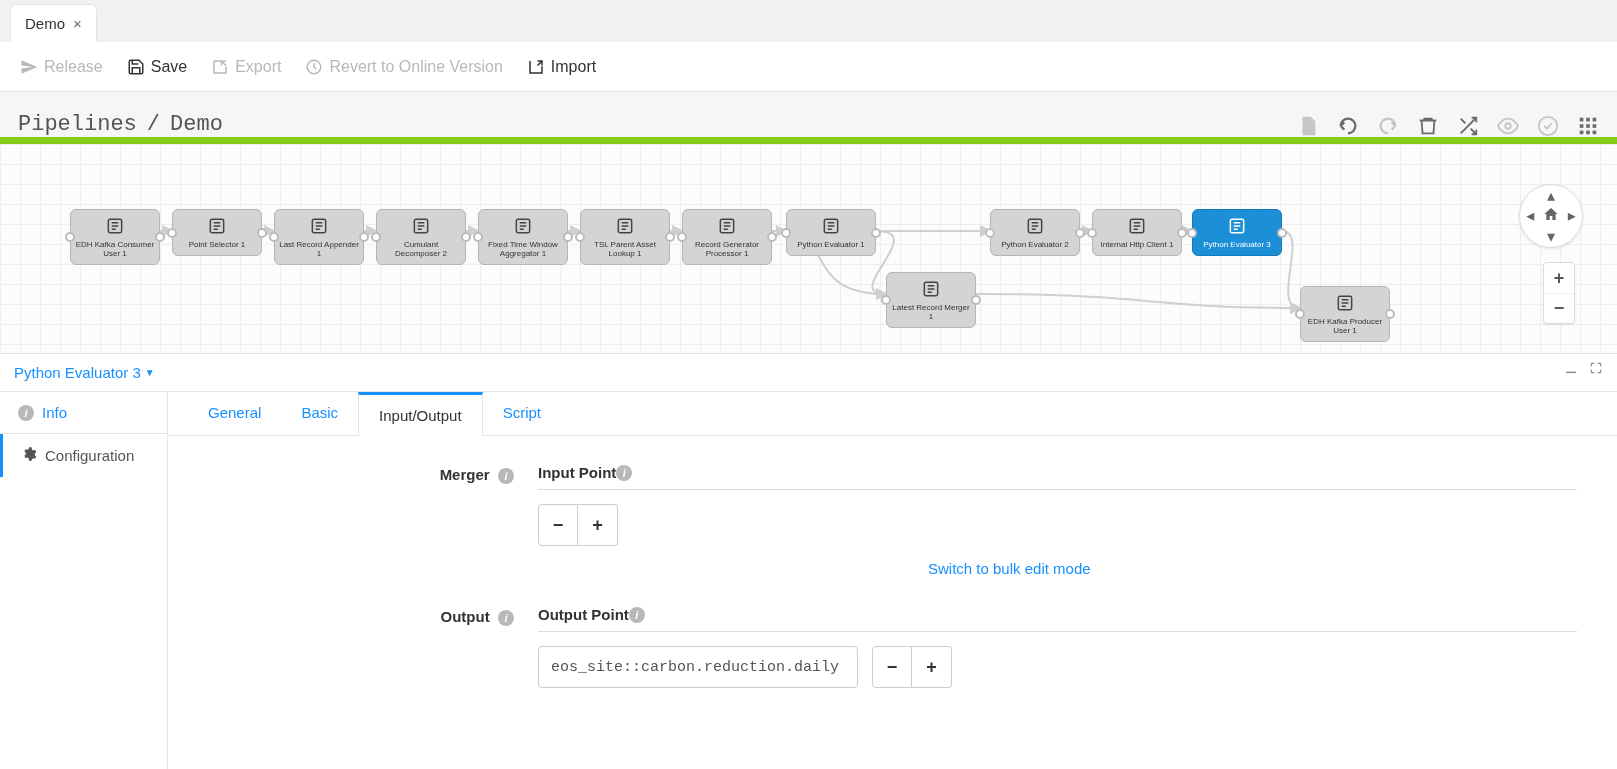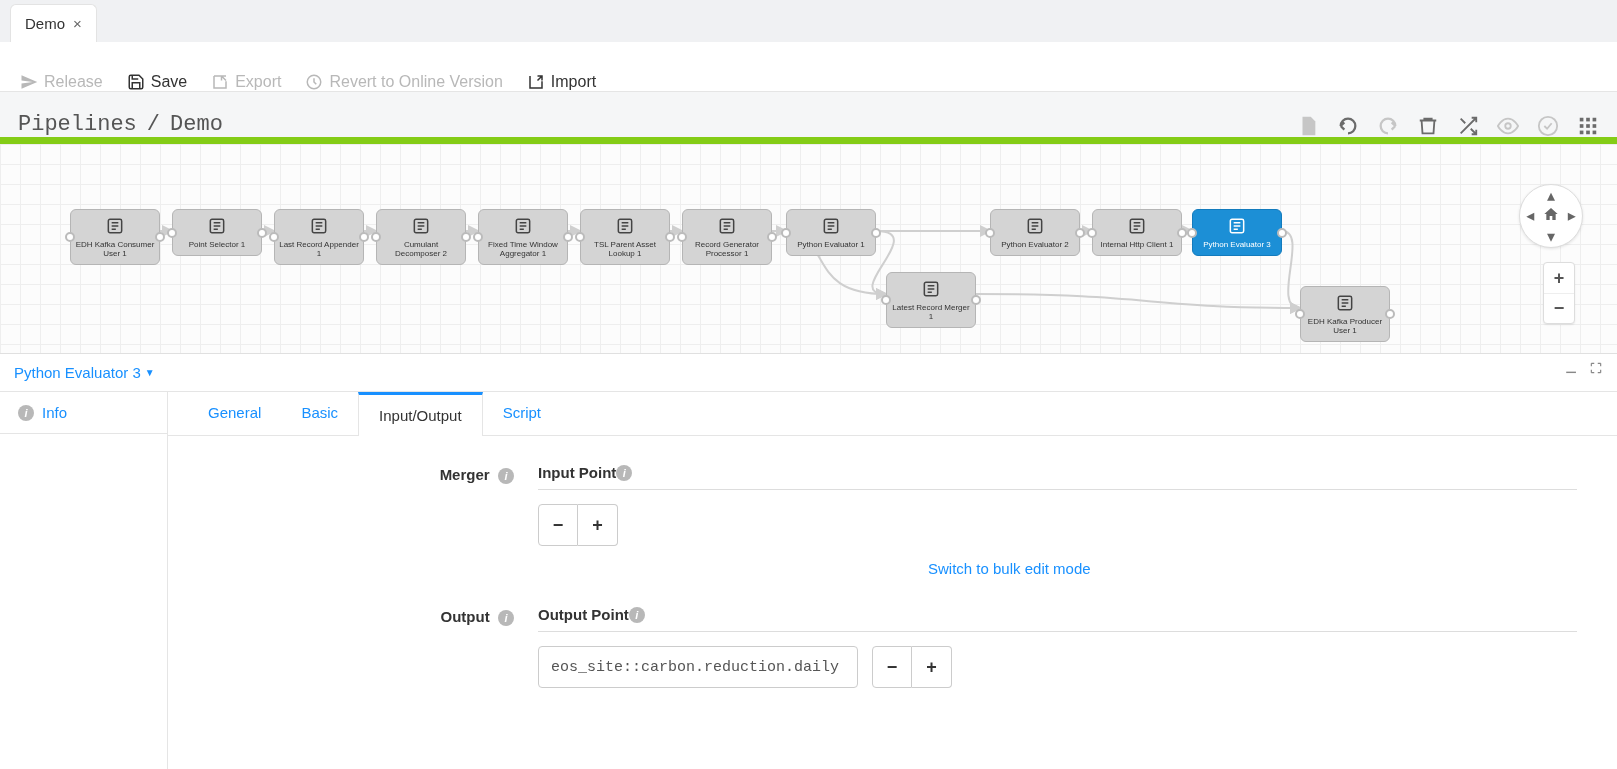--- a/index.html
+++ b/index.html
@@ -4,21 +4,21 @@
 <style>
   * { box-sizing: border-box; margin: 0; padding: 0; }
   body { font-family: "Segoe UI", Arial, sans-serif; background: #fff; color: #333; width: 1617px; height: 769px; overflow: hidden; }
   
   
   .tab-bar { background: #f0f1f3; display: flex; height: 42px; align-items: flex-end; padding: 0 10px; }
   .tab { background: #fff; border-radius: 6px 6px 0 0; padding: 10px 14px; font-size: 15px; color: #333; display: flex; align-items: center; gap: 8px; border: 1px solid #e3e3e3; border-bottom: none; }
   .tab .close { cursor: pointer; color: #666; }
   
   
-  .toolbar { background: #fff; border-bottom: 1px solid #e5e5e5; height: 50px; display: flex; align-items: flex-end; padding: 0 20px; gap: 24px; }
+  .toolbar { background: #fff; border-bottom: 1px solid #e5e5e5; height: 50px; display: flex; align-items: center; padding: 0 20px; gap: 24px; }
   .tbtn { display: flex; align-items: center; gap: 6px; color: #555; cursor: pointer; font-size: 16px; }
   .tbtn.disabled { color: #b8b8b8; cursor: default; }
   .tbtn.enabled { color: #333; }
   .icon { display: inline-flex; width: 18px; height: 18px; }
   
   
   .header { height: 52px; background: #f5f6f7; display: flex; align-items: flex-end; padding: 0 18px; border-bottom: 7px solid #84cc16; font-family: Liberation Mono, monospace; }
   .breadcrumb { font-size: 22px; color: #555; display: flex; gap: 10px; }
   .header .right { margin-left: auto; display: flex; gap: 18px; }
   .hicon { width: 22px; height: 22px; color: #6b6b6b; cursor: pointer; display:inline-flex; align-items:center; justify-content:center; }
@@ -396,20 +396,28 @@
     </span>
   </div>
 </div>
 
 <div class="detail-body">
   <div class="side-tabs">
     <div class="side-tab info">
       <span class="info-dot">i</span>
       <span>Info</span>
     </div>
+    <div class="side-tab config">
+      <span style="color:#555;">
+        <svg width="16" height="16" viewBox="0 0 24 24" fill="currentColor">
+            <path d="M12 8a4 4 0 100 8 4 4 0 000-8zm9 4a7 7 0 00-.1-1.2l2.1-1.6-2-3.4-2.5 1a7 7 0 00-2-1.2L16 2h-4l-.5 2.6a7 7 0 00-2 1.2l-2.5-1-2 3.4 2.1 1.6A7 7 0 007 12c0 .4 0 .8.1 1.2L5 14.8l2 3.4 2.5-1c.6.5 1.3.9 2 1.2L12 22h4l.5-2.6c.7-.3 1.4-.7 2-1.2l2.5 1 2-3.4-2.1-1.6c.1-.4.1-.8.1-1.2z"></path>
+          </svg>
+      </span>
+      <span>Configuration</span>
+    </div>
   </div>
 
   <div class="config-area">
     <div class="config-tabs">
       <div class="ctab">General</div>
       <div class="ctab">Basic</div>
       <div class="ctab active">Input/Output</div>
       <div class="ctab">Script</div>
     </div>
 

